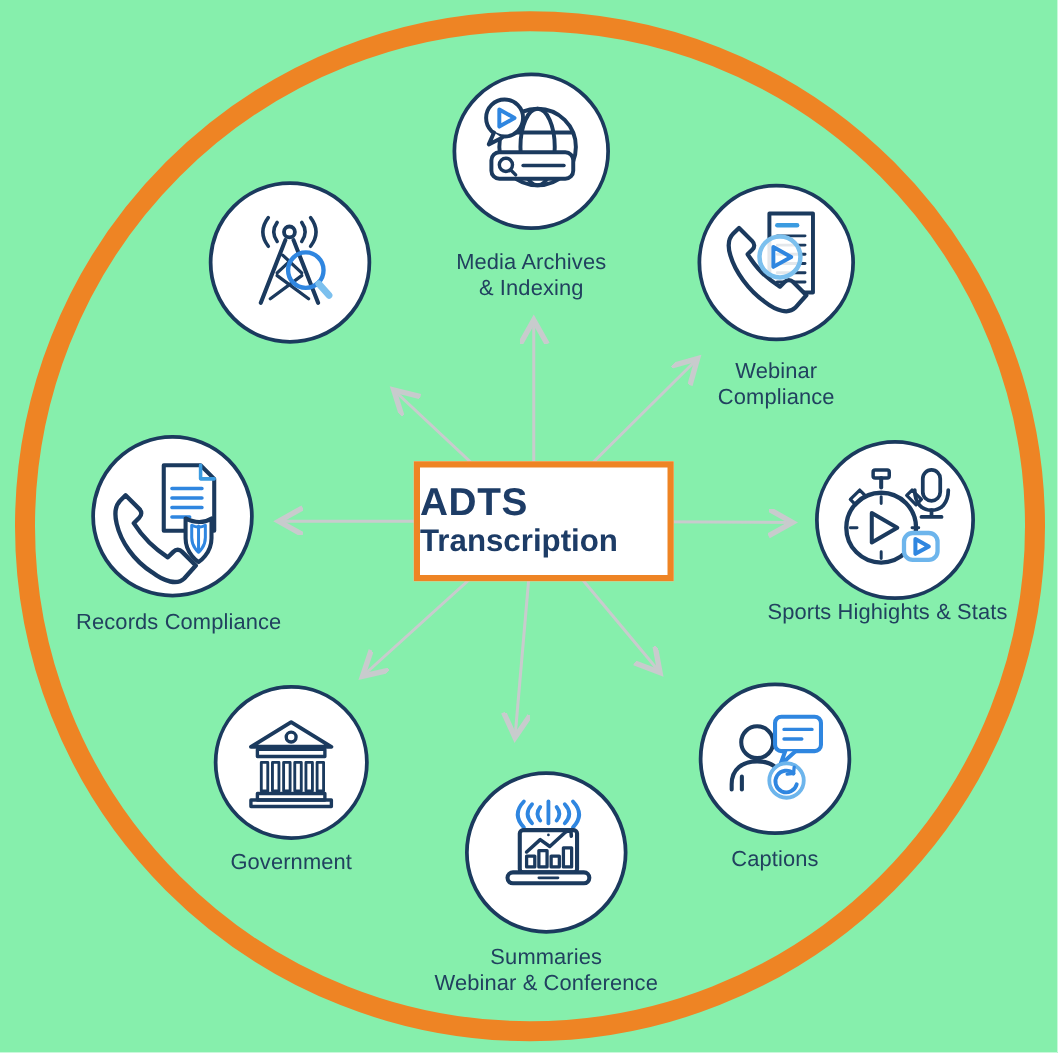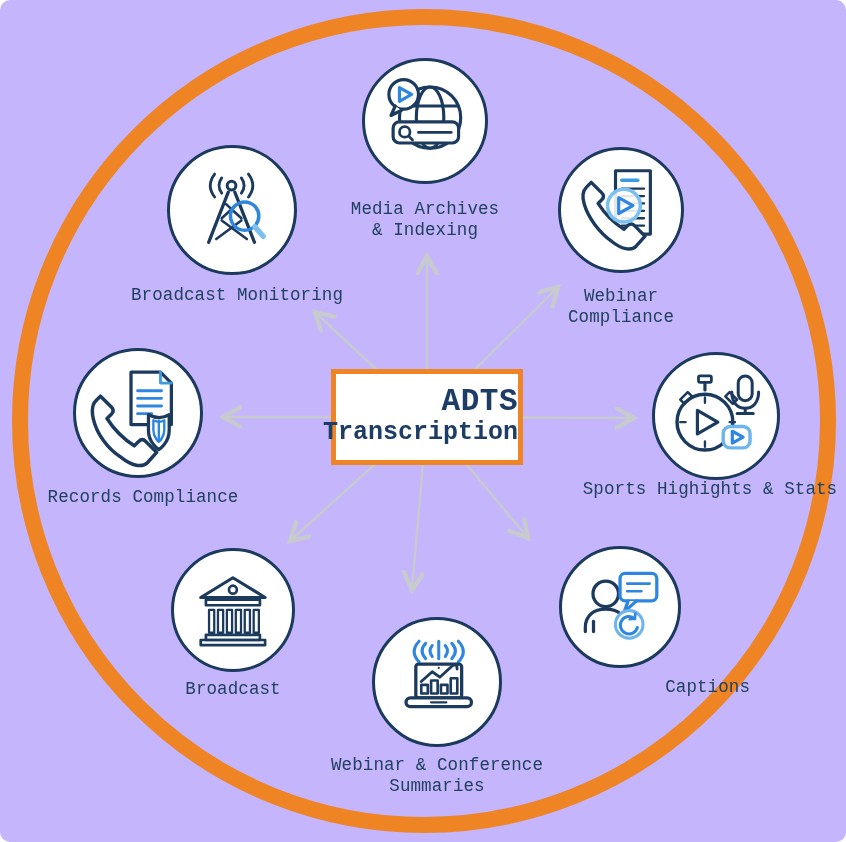--- a/index.html
+++ b/index.html
@@ -1,50 +1,49 @@
 <!DOCTYPE html>
 <html><head>
 <meta charset="utf-8">
 <style>
   html,body{margin:0;padding:0;background:#ffffff;}
   .canvas{
-    position:relative;width:846px;height:842px;background:#c4b5fd;overflow:hidden;
-    font-family:Liberation Mono, monospace;
-    border-radius:10px;
+    position:relative;width:846px;height:842px;background:#86efac;overflow:hidden;
+    font-family:Liberation Sans, sans-serif;
   }
   .layer-svg{position:absolute;left:0;top:0;z-index:1;}
   
   .node-circle{
     position:absolute;border:3px solid #1b3a5e;border-radius:50%;background:#ffffff;
     box-sizing:border-box;z-index:3;display:flex;align-items:center;justify-content:center;
   }
   .node-circle svg{width:88%;height:88%;}
   
   .node-label{
     position:absolute;width:260px;text-align:center;color:#21415f;
     font-size:17.5px;line-height:1.22;z-index:3;letter-spacing:.1px;
   }
   .node-label span{display:block;white-space:nowrap;}
   
   .center-box{
-    position:absolute;left:331px;top:369px;width:192px;height:96px;box-sizing:border-box;
+    position:absolute;left:331px;top:369px;width:208px;height:96px;box-sizing:border-box;
     border:5px solid #ee8424;background:#ffffff;z-index:4;
-    display:flex;flex-direction:column;align-items:flex-end;justify-content:center;padding-left:42px;
+    display:flex;flex-direction:column;align-items:flex-start;justify-content:center;
   }
   .center-title{font-size:31px;font-weight:800;color:#1d3c66;line-height:1.05;letter-spacing:.5px;}
   .center-subtitle{font-size:25px;font-weight:700;color:#1d3c66;line-height:1.15;}
   
   .p-media{left:362px;top:58px;width:126px;height:126px;}
   .l-media{left:295px;top:199px;}
   .p-telecomR{left:558px;top:147px;width:126px;height:126px;}
   .l-telecomR{left:491px;top:286px;}
   .p-sports{left:652px;top:352px;width:128px;height:128px;}
   .l-sports{left:580px;top:479px;}
   .p-captions{left:559px;top:546px;width:122px;height:122px;}
-  .l-captions{left:490px;top:677px;text-align:right;}
+  .l-captions{left:490px;top:677px;}
   .p-webinar{left:372px;top:617px;width:130px;height:130px;}
   .l-webinar{left:307px;top:755px;}
   .p-government{left:171px;top:548px;width:124px;height:124px;}
   .l-government{left:103px;top:679px;}
   .p-telecomL{left:73px;top:348px;width:130px;height:130px;}
   .l-telecomL{left:13px;top:487px;}
   .p-broadcast{left:167px;top:145px;width:130px;height:130px;}
   .l-broadcast{left:107px;top:285px;}
 </style>
 </head>
@@ -175,43 +174,43 @@
         <rect x="36" y="53" width="6" height="8" stroke-width="2.4"></rect>
         <rect x="45" y="49" width="6" height="12" stroke-width="2.4"></rect>
         <rect x="54" y="53" width="6" height="8" stroke-width="2.4"></rect>
         <rect x="63" y="47" width="6" height="14" stroke-width="2.4"></rect>
         <path d="M36 50 l10 -9 7 5 12 -11" stroke-width="2.6"></path>
         <path d="M65 35 l3.5 -0.3 0.3 3.8" stroke-width="2.6"></path>
       </g>
     </svg>
   </div>
   <div class="node-label l-webinar">
+    <span>Summaries</span>
     <span>Webinar &amp; Conference</span>
-    <span>Summaries</span>
   </div>
 
   <div class="node-circle p-government">
     <svg viewBox="0 0 100 100">
       <g stroke="#1b3a5e" fill="none" stroke-linecap="round" stroke-linejoin="round">
         <path d="M19 38 L50 19 L81 38 z" stroke-width="3"></path>
         <circle cx="50" cy="30.5" r="3.8" stroke-width="2.6"></circle>
         <rect x="24" y="40" width="52" height="5.5" stroke-width="2.6"></rect>
         <rect x="27" y="50" width="5" height="22" stroke-width="2.2"></rect>
         <rect x="35.6" y="50" width="5" height="22" stroke-width="2.2"></rect>
         <rect x="44.2" y="50" width="5" height="22" stroke-width="2.2"></rect>
         <rect x="52.8" y="50" width="5" height="22" stroke-width="2.2"></rect>
         <rect x="61.4" y="50" width="5" height="22" stroke-width="2.2"></rect>
         <rect x="70" y="50" width="5" height="22" stroke-width="2.2"></rect>
         <rect x="24" y="74" width="52" height="5" stroke-width="2.6"></rect>
         <rect x="19" y="79" width="62" height="5" stroke-width="2.6"></rect>
       </g>
     </svg>
   </div>
   <div class="node-label l-government">
-    <span>Broadcast</span>
+    <span>Government</span>
   </div>
 
   <div class="node-circle p-telecomL">
     <svg viewBox="0 0 100 100">
       <g stroke-linejoin="round" stroke-linecap="round">
         <path d="M44 13 h27 l10 10 v38 h-37 z" fill="#ffffff" stroke="#1b3a5e" stroke-width="3"></path>
         <path d="M71 13 v10 h10" fill="none" stroke="#3b9be0" stroke-width="2.6"></path>
         <path d="M50 30 h22 M50 37 h22 M50 44 h22 M50 51 h13" stroke="#2f86e0" stroke-width="2.6" fill="none"></path>
         <path d="M16 35 l10 10 c2 2 2 4.5 0 6.5 l-4 4 c7 11 14 18 25 25 l4 -4 c2 -2 4.5 -2 6.5 0 l10 10 -8.5 9.5 c-5 5 -14.5 2.5 -23.5 -4.5 C22 83 12.5 69 9.5 56 c-2 -8.5 -0.5 -14 2.5 -17 z" fill="#ffffff" stroke="#1b3a5e" stroke-width="3.2"></path>
         <path d="M60 52 c7 3.5 13.5 3.5 19 0 v14.5 c0 11.5 -9.5 17.5 -9.5 17.5 s-9.5 -6 -9.5 -17.5 z" fill="#ffffff" stroke="#1b3a5e" stroke-width="3"></path>
@@ -232,22 +231,19 @@
         <path d="M45 45 L59 58 M55 45 L41 58 M41 60 L64 77 M59 60 L36 77" stroke-width="2.4"></path>
         <path d="M41 21 q-5 7 0 14 M34.5 17.5 q-8 10.5 0 21" stroke-width="2.6"></path>
         <path d="M59 21 q5 7 0 14 M65.5 17.5 q8 10.5 0 21" stroke-width="2.6"></path>
       </g>
       <g fill="none" stroke-linecap="round">
         <circle cx="62" cy="56" r="13" stroke="#2f86e0" stroke-width="3.2"></circle>
         <path d="M71.5 66 l7.5 8.5" stroke="#7cc0ee" stroke-width="5"></path>
       </g>
     </svg>
   </div>
-  <div class="node-label l-broadcast">
-    <span>Broadcast Monitoring</span>
-  </div>
 
   <div class="center-box">
     <div class="center-title">ADTS</div>
     <div class="center-subtitle">Transcription</div>
   </div>
 
 </div>
 
 </body></html>

